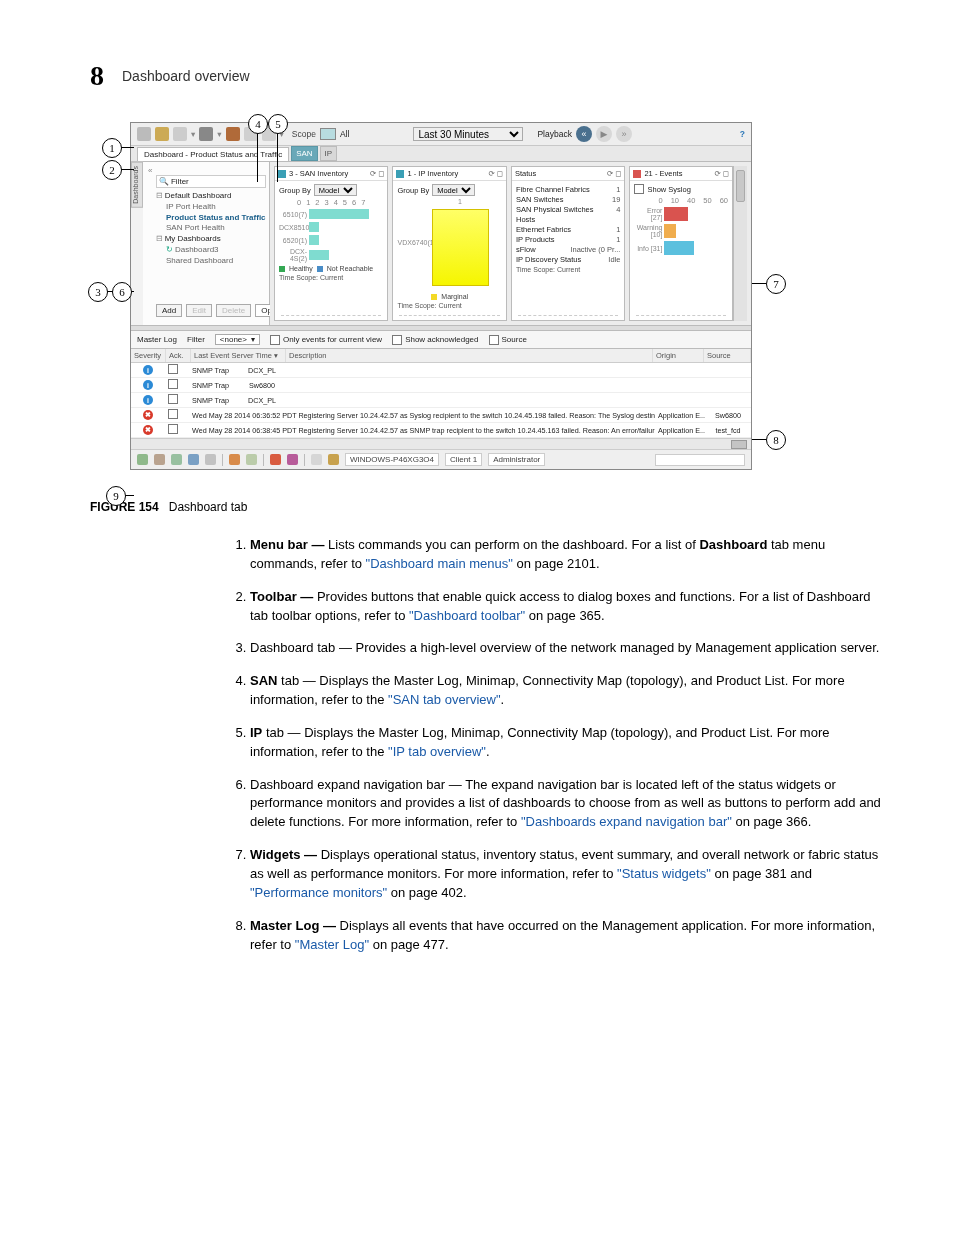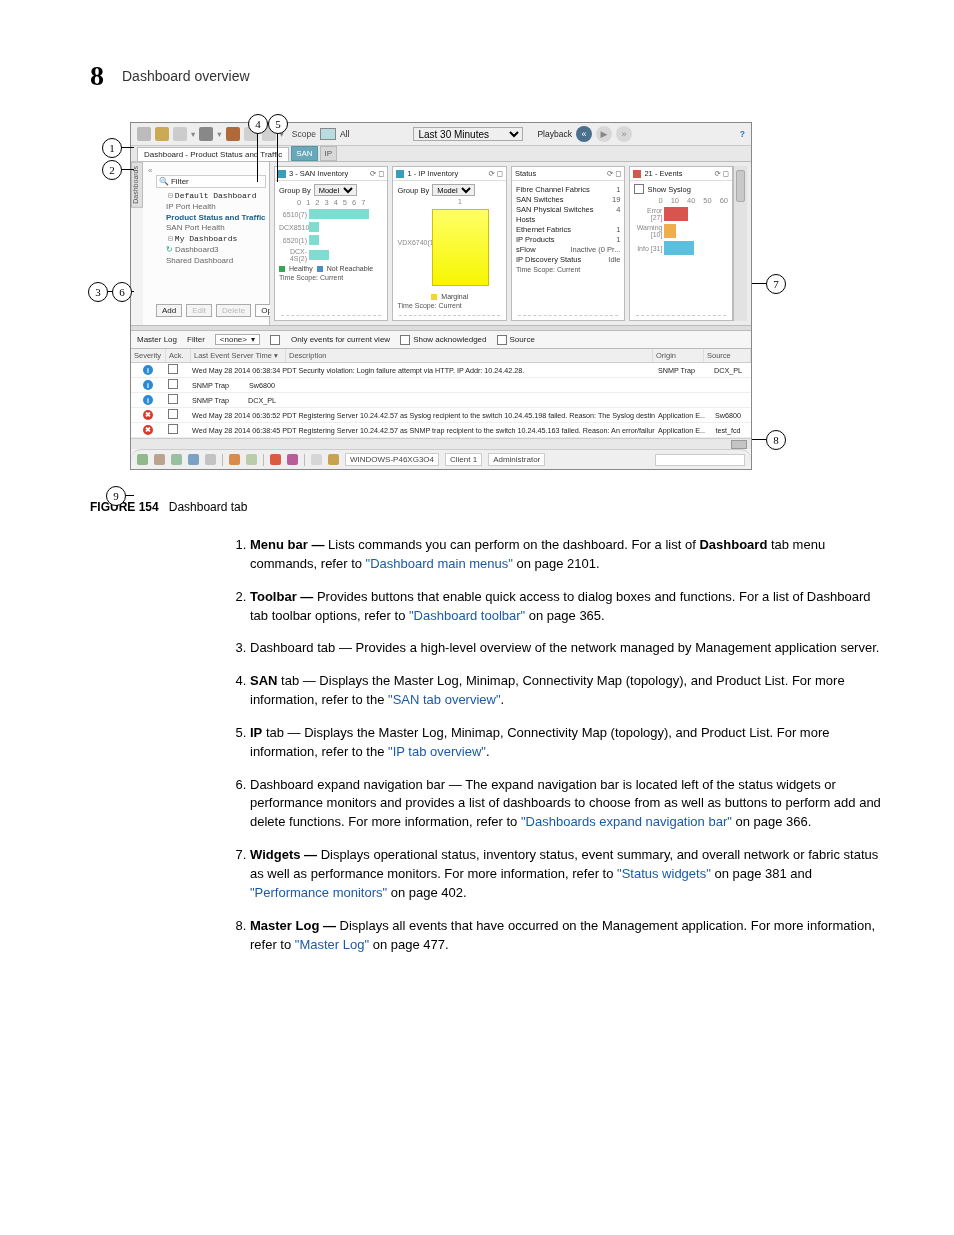--- a/index.html
+++ b/index.html
@@ -136,21 +136,21 @@
     padding:3px 0;
     margin-bottom:2px;
   }
   .filter-row {
     display:flex; align-items:center; gap:2px;
     border:1px solid #ccc; padding:1px 2px; margin:0 0 3px 10px;
     font-size:8px;
     background:#fff;
   }
   .tree { margin-left:10px; font-size:8px; line-height:1.35; }
-  .tree .lvl1 { margin-left:12px;font-family:Liberation Mono, monospace; }
+  .tree .lvl1 { margin-left:0; }
   .tree .lvl2 { margin-left:10px; color:#666;}
   .tree .lvl2.active { color:#1b5f8a; font-weight:bold;}
   .tree .collapse { color:#888; margin-right:2px; }
   .sidebar-btns { margin:8px 0 4px 10px; display:flex; gap:4px; }
   .sidebar-btns .btn {
     border:1px solid #aaa; background:#f4f4f4; padding:1px 5px; font-size:8px;
   }
   .sidebar-btns .sel {
     border:1px solid #aaa; background:#fff; padding:1px 5px; font-size:8px;
     display:flex; align-items:center; gap:3px;
@@ -289,21 +289,20 @@
 
   .statusbar {
     display:flex;
     align-items:center;
     gap:6px;
     padding:3px 6px;
     background:#efefef;
     border-top:1px solid #ccc;
     font-size:8px;
     color:#444;
-    border-radius:10px;
   }
   .statusbar .sico { width:11px; height:11px; border-radius:2px; }
   .statusbar .field {
     border:1px solid #ccc;
     padding:1px 4px;
     background:#fff;
   }
   .playback-circle {
     width:16px; height:16px; border-radius:50%;
     display:inline-flex; align-items:center; justify-content:center;
@@ -602,21 +601,21 @@
     </div>
 
     <div style="height:4px;background:#ddd;border-top:1px solid #bbb;"></div>
     <div class="mlog-toolbar">
       <span>Master Log</span>
       <span>Filter</span>
       <div class="filtersel">
           <span>&lt;none&gt;</span>
           <span>▾</span>
         </div>
-      <label style="display:flex;align-items:center;gap:11px;">
+      <label style="display:flex;align-items:center;gap:3px;">
           <span class="cb-box"></span>
           <span>Only events for current view</span>
         </label>
       <label style="display:flex;align-items:center;gap:3px;">
           <span class="cb-box"></span>
           <span>Show acknowledged</span>
         </label>
       <label style="display:flex;align-items:center;gap:3px;">
           <span class="cb-box"></span>
           <span>Source</span>
@@ -629,21 +628,20 @@
       <div class="c4">Description</div>
       <div class="c5">Origin</div>
       <div class="c6">Source</div>
     </div>
     <div class="mlog-rows">
       <div class="row">
         <div class="c1">
             <span class="sev-i sev-blue">i</span>
           </div>
         <div class="c2"><span class="cb-box"></span></div>
-        <div class="c4mix">Wed May 28 2014 06:38:34 PDT  Security violation: Login failure attempt via HTTP. IP Addr: 10.24.42.28.</div>
         <div class="c5">SNMP Trap</div>
         <div class="c6">DCX_PL</div>
       </div>
       <div class="row">
         <div class="c1">
             <span class="sev-i sev-blue">i</span>
           </div>
         <div class="c2"><span class="cb-box"></span></div>
         <div class="c5">SNMP Trap</div>
         <div class="c6">Sw6800</div>

